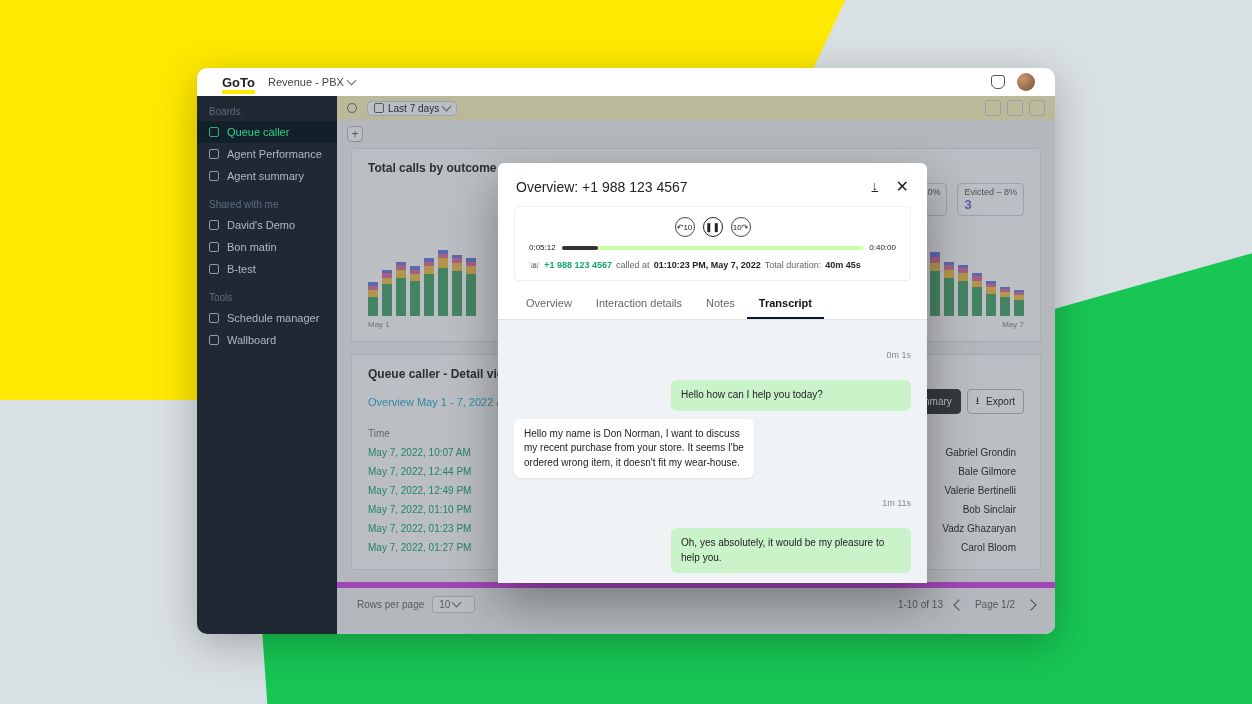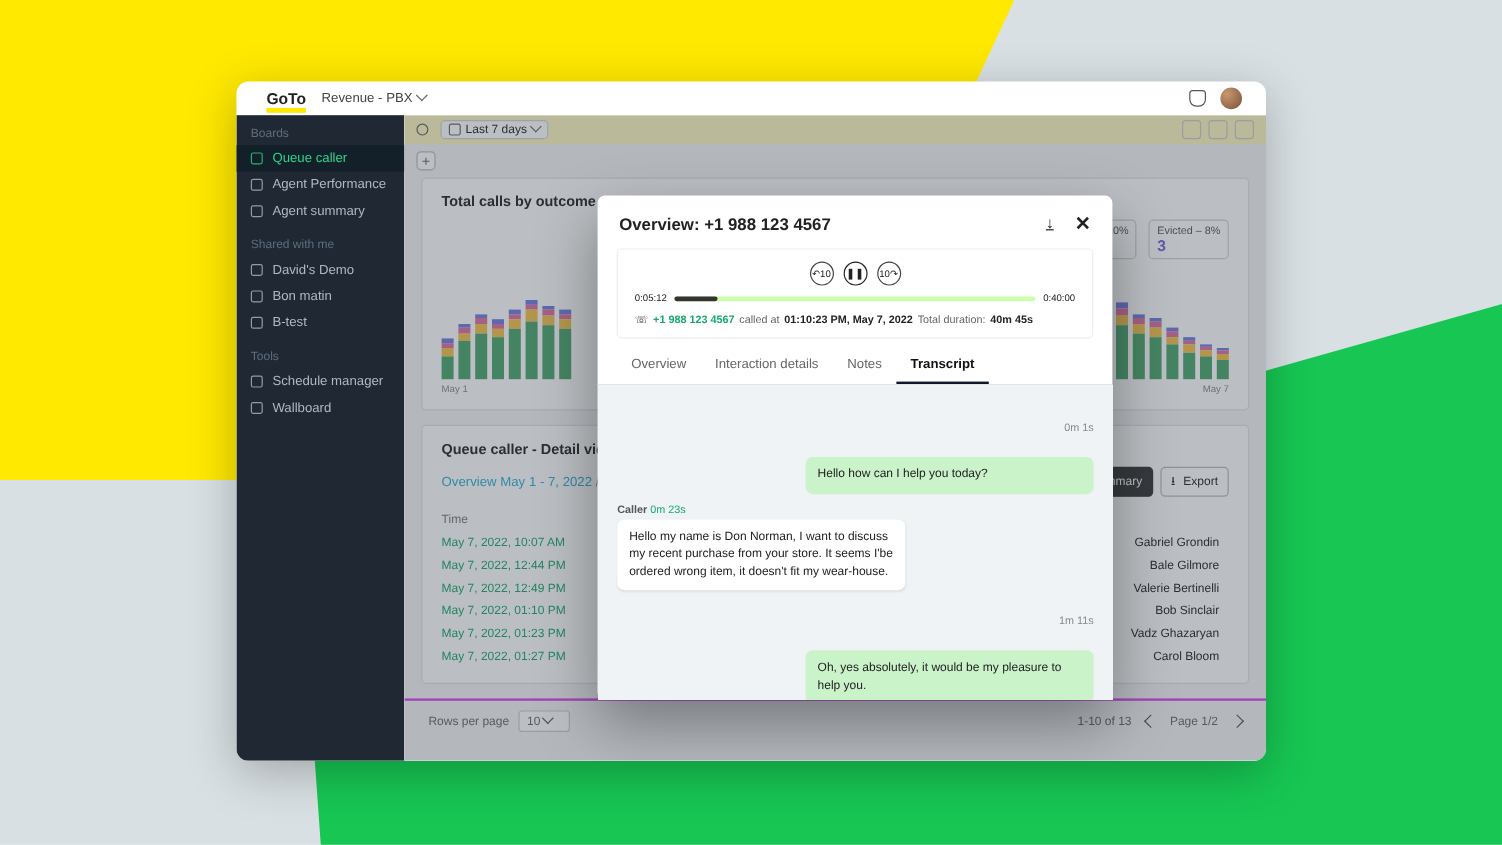--- a/index.html
+++ b/index.html
@@ -64,30 +64,30 @@
   .detail-top .btns { margin-left:auto; display:flex; gap:6px; }
   .btn { border:1px solid #bbb; border-radius:4px; padding:3px 8px; font-size:10px; background:#fff; display:flex; align-items:center; gap:4px; }
   .btn.dark { background:#333; color:#fff; border-color:#333; }
 
   table { width:100%; border-collapse:collapse; font-size:10px; }
   th { text-align:left; color:#777; font-weight:500; padding:4px 0; }
   td { padding:4px 8px 4px 0; }
   td.t { color:#18a86e; }
   td.rt { text-align:right; }
 
-  .pager { display:flex; align-items:center; padding:8px 20px; font-size:10px; color:#666; border-top:2px solid #d946ef; }
+  .pager { display:flex; align-items:center; padding:8px 20px; font-size:10px; color:#666; border-top:6px solid #d946ef; }
   .select { border:1px solid #ccc; border-radius:3px; padding:2px 14px 2px 6px; margin-left:8px; background:#fff; position:relative; }
   .pager .r { margin-left:auto; display:flex; align-items:center; gap:12px; }
   .pagechev { width:8px; height:8px; border-top:1px solid #555; border-right:1px solid #555; }
   .pagechev.l { transform:rotate(-135deg);} .pagechev.r { transform:rotate(45deg);}
 
   .scrim { position:absolute; inset:0; background:rgba(60,70,80,.35); }
 
   .modal { position:absolute; left:301px; top:95px; width:429px; height:420px; background:#fff; border-radius:6px; box-shadow:0 20px 50px rgba(0,0,0,.35); display:flex; flex-direction:column; }
-  .modal h3 { font-size:14px; font-weight:700; padding:14px 18px 10px; display:flex; align-items:center; }
+  .modal h3 { font-size:14px; font-weight:400; padding:14px 18px 10px; display:flex; align-items:center; }
   .modal h3 .mr { margin-left:auto; display:flex; gap:10px; }
   .modal .dl { width:14px; height:14px; position:relative; }
   .modal .dl::before { content:'↓'; font-size:13px; text-decoration:underline; }
   .modal .x { font-size:16px; cursor:pointer; }
 
   .player { margin:0 16px 8px; border:1px solid #eee; border-radius:4px; padding:10px 14px; }
   .player .ctrls { display:flex; justify-content:center; gap:8px; margin-bottom:6px; }
   .pbtn { width:20px; height:20px; border-radius:50%; display:flex; align-items:center; justify-content:center; font-size:9px; cursor:pointer; }
   .pbtn.b { border:1.5px solid #222; }
   .pbtn.s { border:1px solid #444; font-size:8px; }
@@ -420,21 +420,20 @@
       <div class="tabs">
         <div class="tab">Overview</div>
         <div class="tab">Interaction details</div>
         <div class="tab">Notes</div>
         <div class="tab act">Transcript</div>
       </div>
 
       <div class="msgs" id="msgs">
           <div class="msg-ts r">0m 1s</div>
           <div class="bubble agent">Hello how can I help you today?</div>
-          <div class="speaker"><b>Caller</b><span style="color:#18a86e"> 0m 23s</span></div>
           <div class="bubble caller">Hello my name is Don Norman, I want to discuss my recent purchase from your store.  It seems I'be ordered wrong item, it doesn't fit my wear-house.</div>
           <div class="msg-ts r">1m 11s</div>
           <div class="bubble agent">Oh, yes absolutely, it would be my pleasure to help you.</div>
         </div>
     </div>
 
   </div>
 </div>
 
 </body></html>

